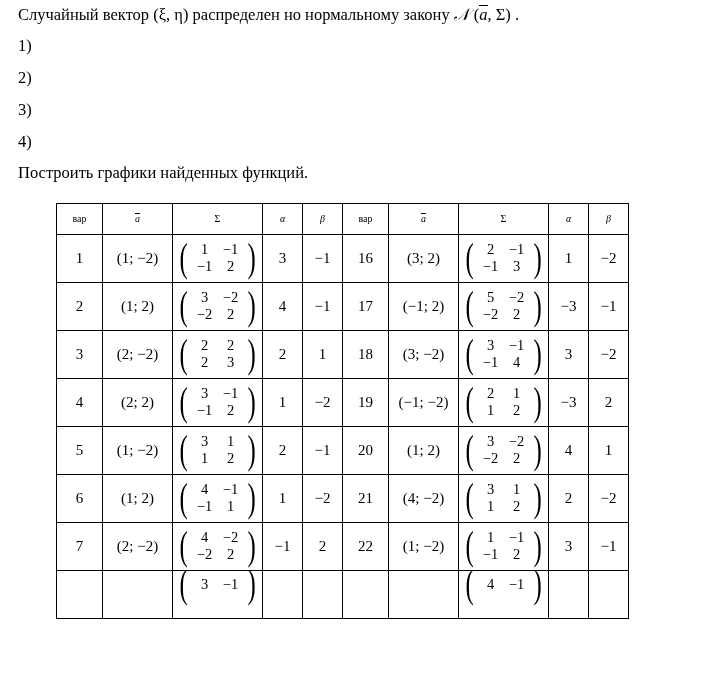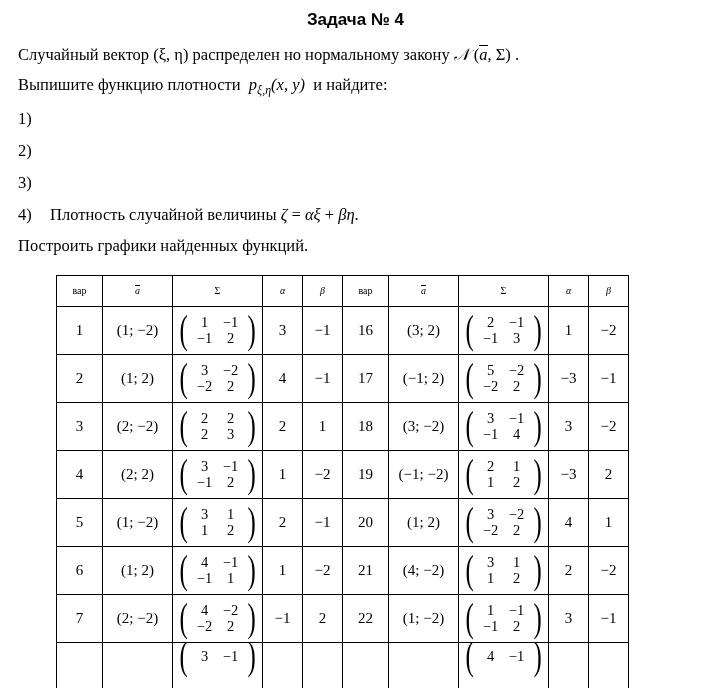--- a/index.html
+++ b/index.html
@@ -125,48 +125,39 @@
     text-align: center;
     font-size: 14.5px;
   }
   .cut-row td { height: 18px; border-bottom: none; overflow: hidden; }
 </style>
 </head>
 <body>
 
 <div class="page">
 
-  <div class="title">Задача № 4</div>
 
   <div class="para">
     <span>Случайный вектор (ξ, η) распределен но нормальному закону</span>
     <span class="cal">𝒩<span style="font-style:normal;"> (</span><span class="ovl" style="font-style:italic;">a</span><span style="font-style:normal;">, Σ)</span></span> .
   </div>
 
-  <div class="para">
-    <span>Выпишите функцию плотности</span>
-    &nbsp;<i class="v">p</i><span class="sub">ξ,η</span><i class="v">(x, y)</i>&nbsp;
-    <span>и найдите:</span>
-  </div>
 
   <ul class="list">
     <li class="list-item">
       <span class="li-num">1)</span>
     </li>
     <li class="list-item">
       <span class="li-num">2)</span>
     </li>
     <li class="list-item">
       <span class="li-num">3)</span>
     </li>
     <li class="list-item">
       <span class="li-num">4)</span>
-      <span class="li-text">
-        Плотность случайной величины <i class="v">ζ</i> = <i class="v">αξ</i> + <i class="v">βη</i>.
-      </span>
     </li>
   </ul>
 
   <div class="para">Построить графики найденных функций.</div>
 
   <div class="table-wrap">
     <table class="vars">
       <colgroup>
         <col class="c-var">
           <col class="c-a">

